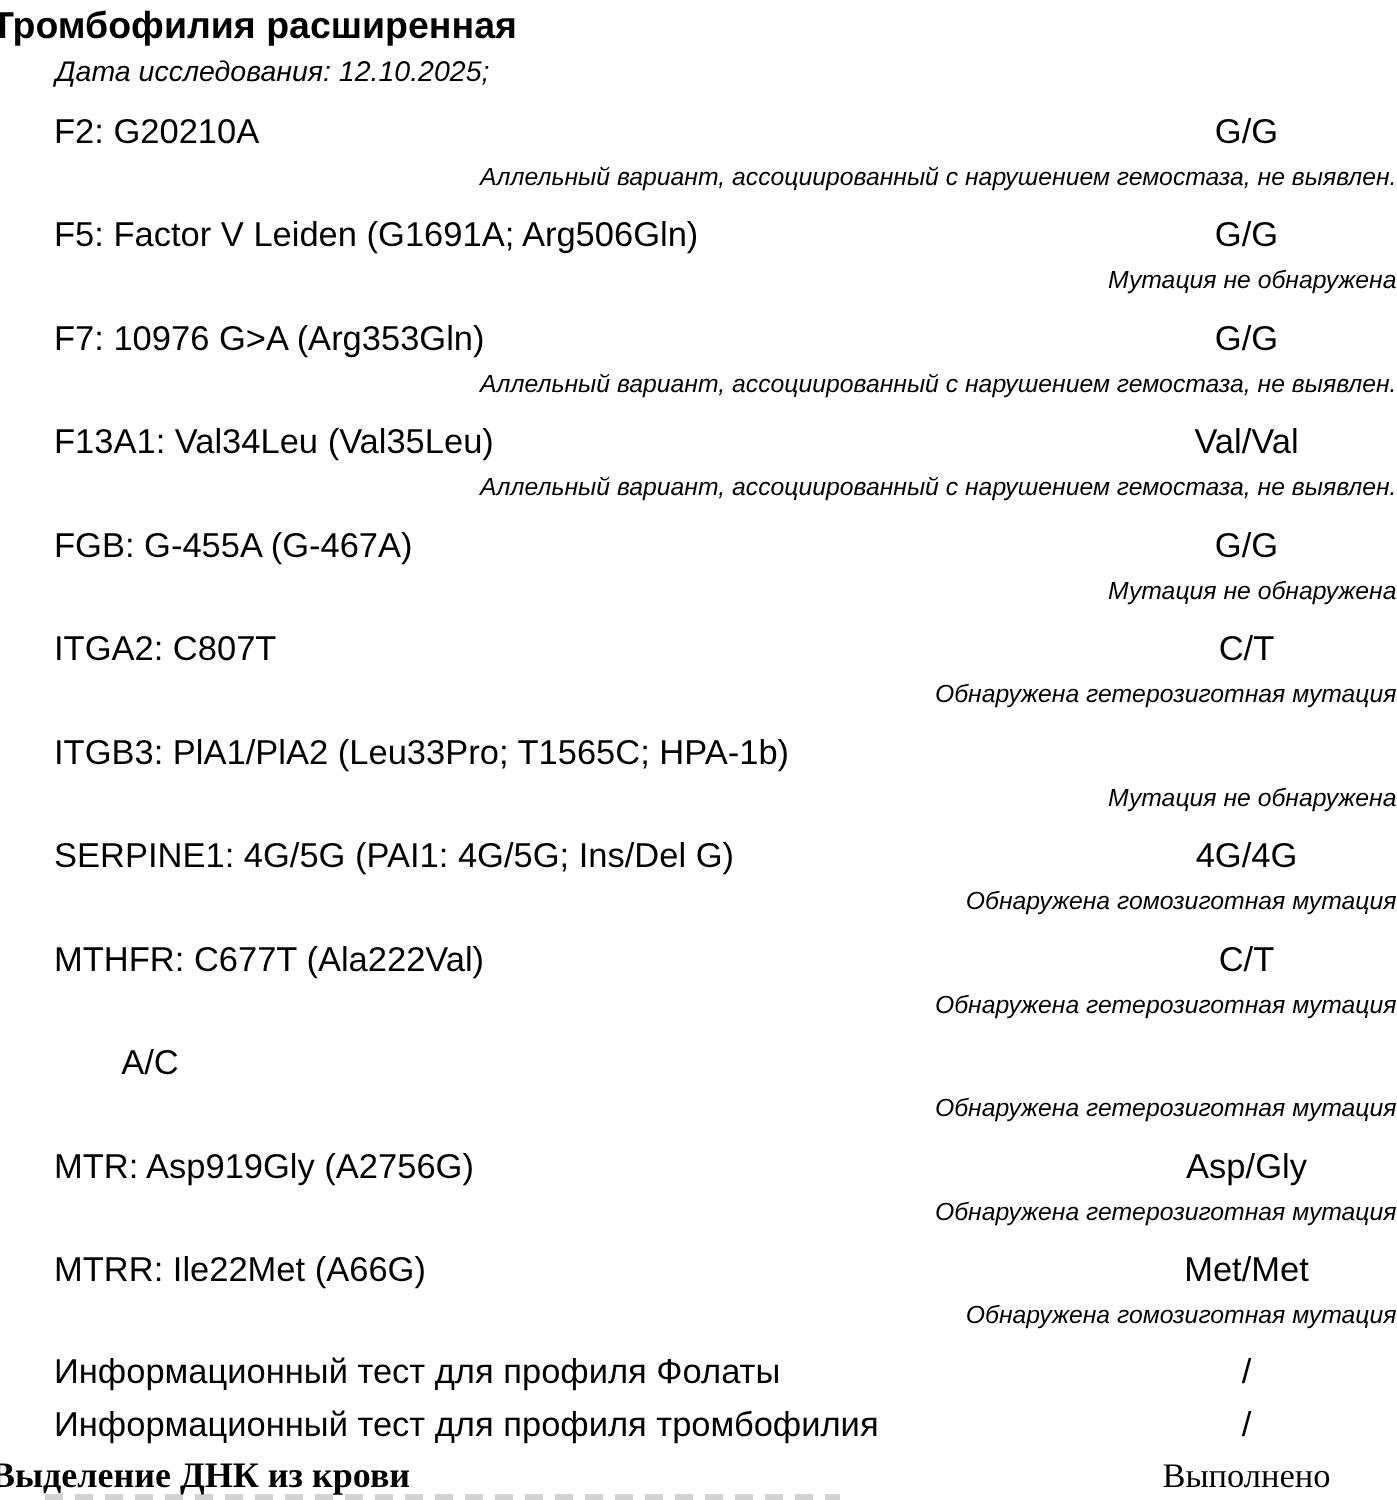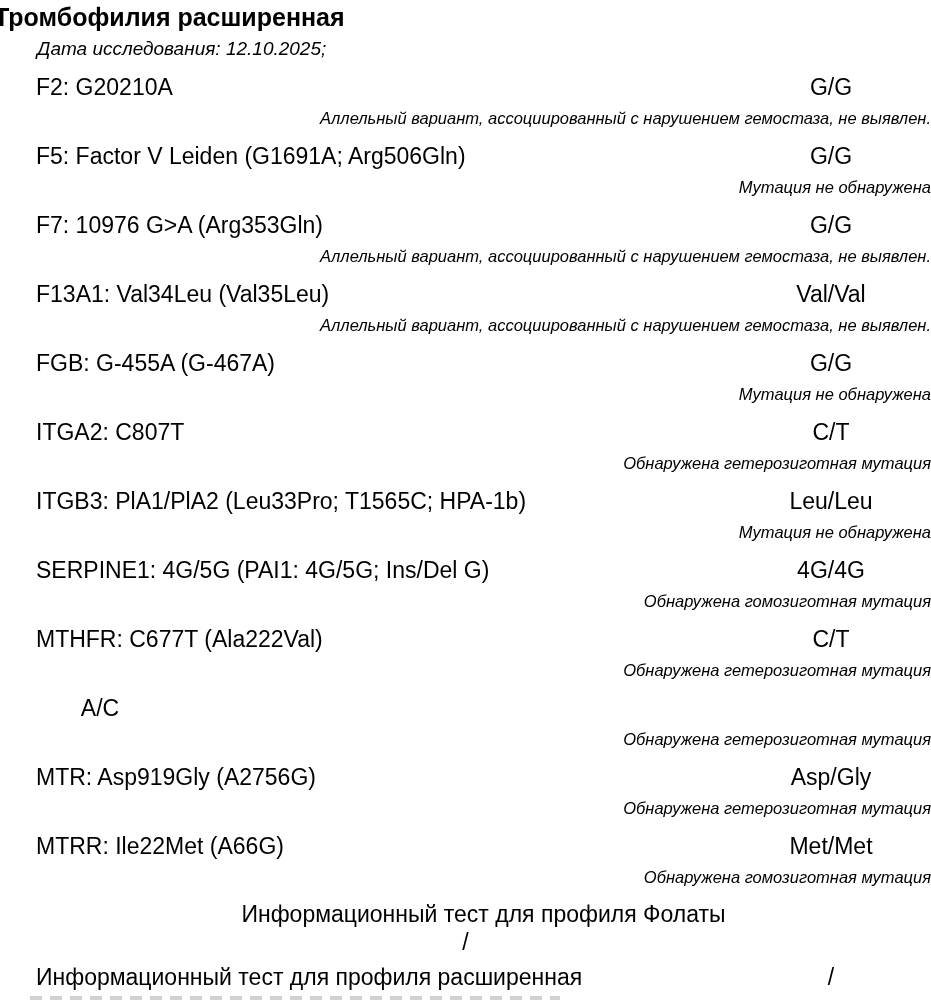--- a/index.html
+++ b/index.html
@@ -61,21 +61,20 @@
     font-size: 16.5px;
     line-height: 19px;
     white-space: nowrap;
     text-align: right;
   }
   .info-row {
     margin-top: 7px;
   }
   .info-row.first {
     margin-top: 13px;
-    flex-direction: column;
   }
   .footer-row {
     margin-top: 7px;
     font-family: Liberation Serif, serif;
   }
   .footer-name {
     flex: 1;
     padding-left: 0;
     margin-left: -6px;
     font-weight: bold;
@@ -145,21 +144,20 @@
     <div class="row">
       <div class="name">ITGA2: C807T</div>
       <div class="result">C/T</div>
     </div>
     <div class="note">Обнаружена гетерозиготная мутация</div>
   </div>
 
   <div class="test-block">
     <div class="row">
       <div class="name">ITGB3: PlA1/PlA2 (Leu33Pro; T1565C; HPA-1b)</div>
-      <div class="result">Leu/Leu</div>
     </div>
     <div class="note">Мутация не обнаружена</div>
   </div>
 
   <div class="test-block">
     <div class="row">
       <div class="name">SERPINE1: 4G/5G (PAI1: 4G/5G; Ins/Del G)</div>
       <div class="result">4G/4G</div>
     </div>
     <div class="note">Обнаружена гомозиготная мутация</div>
@@ -195,21 +193,21 @@
     </div>
     <div class="note">Обнаружена гомозиготная мутация</div>
   </div>
 
   <div class="row info-row first">
     <div class="name">Информационный тест для профиля Фолаты</div>
     <div class="result">/</div>
   </div>
 
   <div class="row info-row">
-    <div class="name">Информационный тест для профиля расширенная</div>
+    <div class="name">Информационный тест для профиля тромбофилия</div>
     <div class="result">/</div>
   </div>
 
   <div class="row footer-row">
     <div class="footer-name">Выделение ДНК из крови</div>
     <div class="result">Выполнено</div>
   </div>
 
   <div class="clipped-next-line"></div>
 

